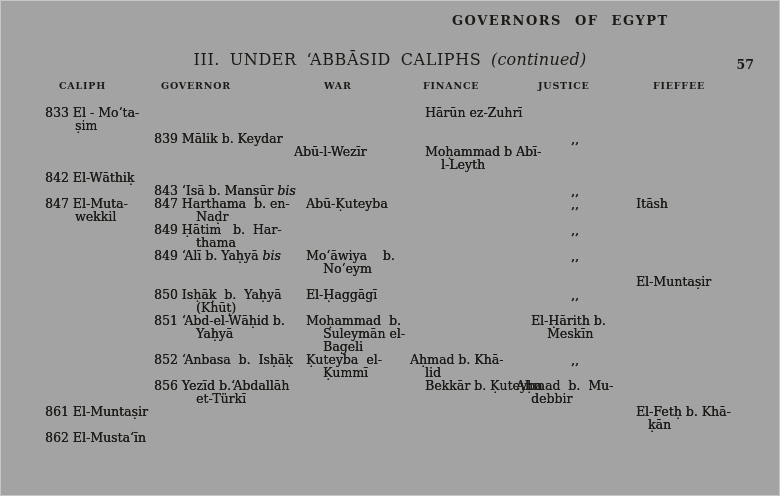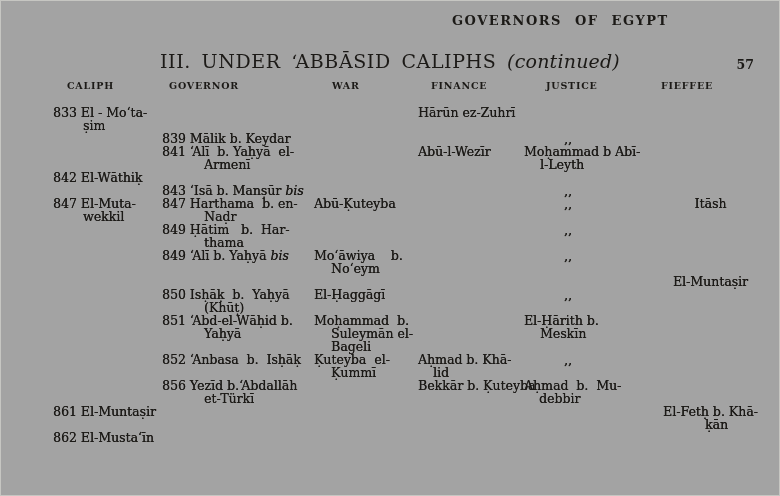--- a/index.html
+++ b/index.html
@@ -8,39 +8,39 @@
     background:#a3a3a3;border:1px solid #c6c6c2;overflow:hidden;
     font-family:"DejaVu Serif","Liberation Serif",serif;color:#1c1a17;
   }
   .running-head{
     position:absolute;top:12px;left:451px;
     font-size:13px;font-weight:bold;letter-spacing:1.5px;word-spacing:7px;white-space:pre;
   }
   .page-number{position:absolute;top:12px;right:25px;font-size:12.5px;font-weight:bold;margin-top:44px;}
   .section-title{
     position:absolute;top:49px;left:0;width:100%;text-align:center;
-    font-size:19px;letter-spacing:0.6px;word-spacing:4px;white-space:pre;
+    font-size:16px;letter-spacing:0.6px;word-spacing:4px;white-space:pre;
   }
   .section-title .cont{font-style:italic;letter-spacing:0.2px;word-spacing:normal;}
-  .gov-table{position:absolute;left:52px;top:79px;}
+  .gov-table{position:absolute;left:44px;top:79px;}
   .thead,.trow{display:grid;grid-template-columns:109px 140px 116px 106px 120px 133px;align-items:start;}
   .hcell{font-size:9.5px;font-weight:bold;letter-spacing:0.8px;white-space:pre;}
   .h0{padding-left:14px}.h1{padding-left:7px}.h2{padding-left:30px}
   .h3{padding-left:13px}.h4{padding-left:22px}.h5{padding-left:17px}
   .tbody{margin-top:15px;}
   .cell{
     font-size:12.5px;line-height:13px;white-space:pre;
     text-shadow:0.2px 0 0 #1c1a17;
   }
   .c0{padding-left:30px;text-indent:-30px;}
   .c1{padding-left:42px;text-indent:-42px;}
   .c2{padding-left:17px;text-indent:-17px;margin-left:12px;}
   .c3{padding-left:15px;text-indent:-15px;}
-  .c4{padding-left:16px;text-indent:-16px;}
-  .c5{padding-left:12px;text-indent:-12px;text-align:center;}
+  .c4{padding-left:16px;text-indent:-16px;margin-left:15px;}
+  .c5{padding-left:12px;text-indent:-12px;}
   .cell.ditto{padding-left:40px;text-indent:0;}
   .it{font-style:italic;}
 </style>
 </head>
 <body>
 
 <div class="page">
   <div class="running-head">GOVERNORS OF EGYPT</div>
   <div class="page-number">57</div>
   <div class="section-title"><span>III. UNDER ‘ABBĀSID CALIPHS </span><span class="cont">(continued)</span></div>
@@ -66,22 +66,20 @@
         <div class="trow">
           <div class="cell c0"><span></span></div>
           <div class="cell c1"><span>839 Mālik b. Keydar</span></div>
           <div class="cell c2"><span></span></div>
           <div class="cell c3"><span></span></div>
           <div class="cell c4 ditto"><span>,,</span></div>
           <div class="cell c5"><span></span></div>
         </div>
         <div class="trow">
           <div class="cell c0"><span></span></div>
-          <div class="cell c1"><span>841 ‘Alī  b. Yaḥyā  el-
-Armenī</span></div>
           <div class="cell c2"><span></span></div>
           <div class="cell c3"><span>Abū-l-Wezīr</span></div>
           <div class="cell c4"><span>Moḥammad b Abī-
 l-Leyth</span></div>
           <div class="cell c5"><span></span></div>
         </div>
         <div class="trow">
           <div class="cell c0"><span>842 El-Wāthiḳ</span></div>
           <div class="cell c1"><span></span></div>
           <div class="cell c2"><span></span></div>

